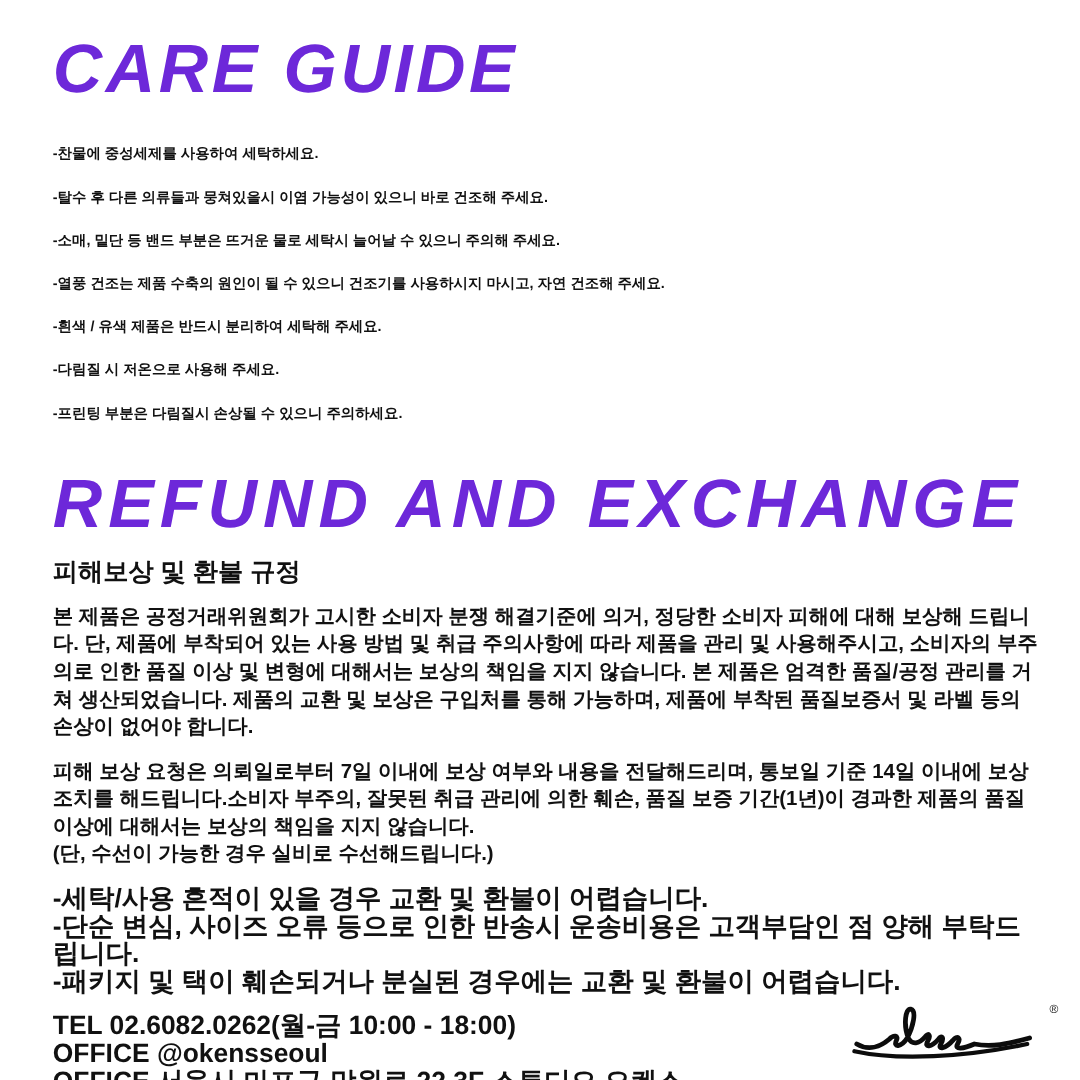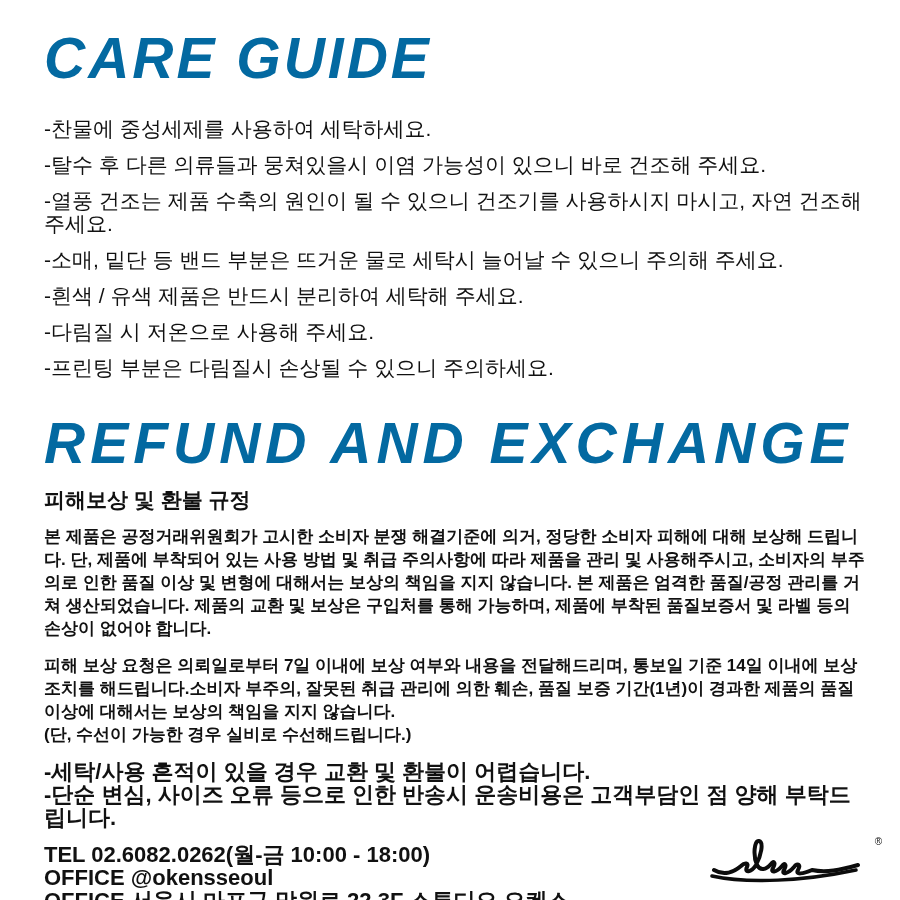--- a/index.html
+++ b/index.html
@@ -15,39 +15,39 @@
     height: 900px;
     box-sizing: border-box;
     padding: 30px 28px 0 44px;
     overflow: hidden;
     background: #ffffff;
   }
   .headline {
     margin: 0;
     font-style: italic;
     font-weight: 900;
-    color: #0369a1;
+    color: #6d28d9;
     line-height: 1.0;
     white-space: nowrap;
   }
   .headline.care {
     font-size: 57px;
     letter-spacing: 3px;
   }
   .headline.refund {
     font-size: 57px;
     letter-spacing: 5px;
     margin-top: 36px;
   }
   .care-list {
     list-style: none;
     margin: 30px 0 0 0;
     padding: 0;
-    font-size: 21px;
-    font-weight: 400;
+    font-size: 12px;
+    font-weight: 700;
   }
   .care-list li {
     line-height: 23px;
     margin-bottom: 13px;
   }
   .subtitle {
     margin: 16px 0 0 0;
     font-size: 21px;
     font-weight: 600;
     line-height: 23px;
@@ -94,41 +94,42 @@
 </head>
 <body>
 
 <div class="page">
 
   <h1 class="headline care">CARE GUIDE</h1>
 
   <ul class="care-list">
     <li>-찬물에 중성세제를 사용하여 세탁하세요.</li>
     <li>-탈수 후 다른 의류들과 뭉쳐있을시 이염 가능성이 있으니 바로 건조해 주세요.</li>
+    <li>-소매, 밑단 등 밴드 부분은 뜨거운 물로 세탁시 늘어날 수 있으니 주의해 주세요.</li>
     <li>-열풍 건조는 제품 수축의 원인이 될 수 있으니 건조기를 사용하시지 마시고, 자연 건조해 주세요.</li>
-    <li>-소매, 밑단 등 밴드 부분은 뜨거운 물로 세탁시 늘어날 수 있으니 주의해 주세요.</li>
     <li>-흰색 / 유색 제품은 반드시 분리하여 세탁해 주세요.</li>
     <li>-다림질 시 저온으로 사용해 주세요.</li>
     <li>-프린팅 부분은 다림질시 손상될 수 있으니 주의하세요.</li>
   </ul>
 
   <h1 class="headline refund">REFUND AND EXCHANGE</h1>
 
   <p class="subtitle">피해보상 및 환불 규정</p>
 
   <p class="para">본 제품은 공정거래위원회가 고시한 소비자 분쟁 해결기준에 의거, 정당한 소비자 피해에 대해 보상해 드립니다. 단, 제품에 부착되어 있는 사용 방법 및 취급 주의사항에 따라 제품을 관리 및 사용해주시고, 소비자의 부주의로 인한 품질 이상 및 변형에 대해서는 보상의 책임을 지지 않습니다. 본 제품은 엄격한 품질/공정 관리를 거쳐 생산되었습니다. 제품의 교환 및 보상은 구입처를 통해 가능하며, 제품에 부착된 품질보증서 및 라벨 등의 손상이 없어야 합니다.</p>
 
   <p class="para">
     <span>피해 보상 요청은 의뢰일로부터 7일 이내에 보상 여부와 내용을 전달해드리며, 통보일 기준 14일 이내에 보상 조치를 해드립니다.소비자 부주의, 잘못된 취급 관리에 의한 훼손, 품질 보증 기간(1년)이 경과한 제품의 품질 이상에 대해서는 보상의 책임을 지지 않습니다.</span><br>
     <span>(단, 수선이 가능한 경우 실비로 수선해드립니다.)</span>
   </p>
 
   <div class="para notes">
     <div>-세탁/사용 흔적이 있을 경우 교환 및 환불이 어렵습니다.</div>
     <div>-단순 변심, 사이즈 오류 등으로 인한 반송시 운송비용은 고객부담인 점 양해 부탁드립니다.</div>
+    <div>-패키지 및 택이 훼손되거나 분실된 경우에는 교환 및 환불이 어렵습니다.</div>
   </div>
 
   <div class="para contact">
     <div>TEL 02.6082.0262(월-금 10:00 - 18:00)</div>
     <div>OFFICE @okensseoul</div>
     <div>OFFICE 서울시 마포구 망원로 22 3F 스튜디오 오켄스</div>
     <div>SHOWROOM 서울시 마포구 망원로 22 2F 망원 익스프레스</div>
   </div>
 
   <div class="signature">

